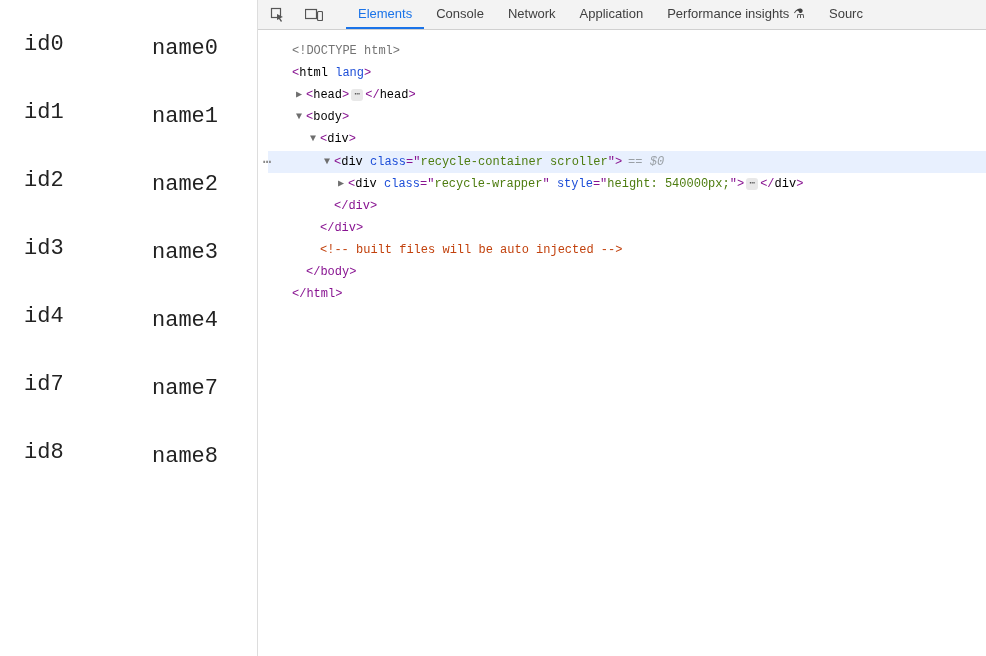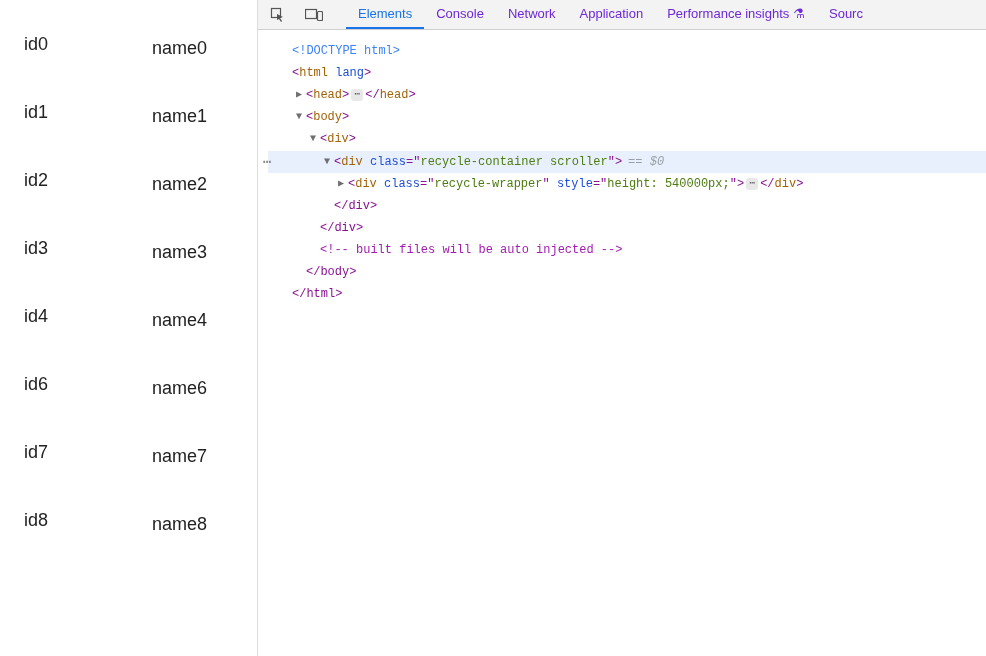--- a/index.html
+++ b/index.html
@@ -25,22 +25,23 @@
     }
     .page-panel::-webkit-scrollbar { width: 16px; }
     .page-panel::-webkit-scrollbar-track { background: #f1f1f1; }
     .page-panel::-webkit-scrollbar-thumb { background: #c1c1c1; border: 3px solid #f1f1f1; }
     .page-panel::-webkit-scrollbar-button { background: #f1f1f1; height: 16px; display: block; }
 
     .list-row {
       display: flex;
       height: 68px;
       align-items: center;
-      font-size: 18px;
+      font-size: 22px;
       color: #222;
+      font-family: Liberation Mono, monospace;
     }
     .list-row .col1 { width: 128px; }
     .list-row .col2 { flex: 1; margin-top: 8px; }
 
     
     .devtools {
       flex: 1;
       display: flex;
       flex-direction: column;
       background: #fff;
@@ -68,21 +69,21 @@
     }
     .tabs {
       display: flex;
       height: 100%;
       margin-left: 8px;
     }
     .tab {
       padding: 0 12px;
       display: flex;
       align-items: center;
-      color: #6d28d9;
+      color: #404040;
       font-size: 13px;
       cursor: pointer;
       border-bottom: 2px solid transparent;
     }
     .tab.active {
       color: #1a73e8;
       border-bottom-color: #1a73e8;
     }
 
     .dom-tree {
@@ -105,25 +106,25 @@
       color: #6e6e6e;
       font-size: 10px;
       vertical-align: middle;
       cursor: pointer;
     }
     .arrow.down::before { content: "▼"; }
     .arrow.right::before { content: "▶"; }
     .noarrow { display: inline-block; width: 10px; }
 
     .punct { color: #881391; }
-    .tagname { color: #a16207; }
+    .tagname { color: #000000; }
     .attrname { color: #1d4ed8; }
     .attrval { color: #4d7c0f; }
-    .doctype { color: #3b82f6; }
-    .comment { color: #a21caf; }
+    .doctype { color: #737373; }
+    .comment { color: #c2410c; }
     .eq { color: #881391; }
 
     .ellipsis-badge {
       display: inline-block;
       background: #e8e8e8;
       color: #5a5a5a;
       border-radius: 3px;
       font-size: 10px;
       padding: 0 3px;
       line-height: 12px;
@@ -161,24 +162,20 @@
     <div class="col1">id2</div>
     <div class="col2">name2</div>
   </div>
   <div class="list-row">
     <div class="col1">id3</div>
     <div class="col2">name3</div>
   </div>
   <div class="list-row">
     <div class="col1">id4</div>
     <div class="col2">name4</div>
-  </div>
-  <div class="list-row">
-    <div class="col1">id6</div>
-    <div class="col2">name6</div>
   </div>
   <div class="list-row">
     <div class="col1">id7</div>
     <div class="col2">name7</div>
   </div>
   <div class="list-row">
     <div class="col1">id8</div>
     <div class="col2">name8</div>
   </div>
 </div>

